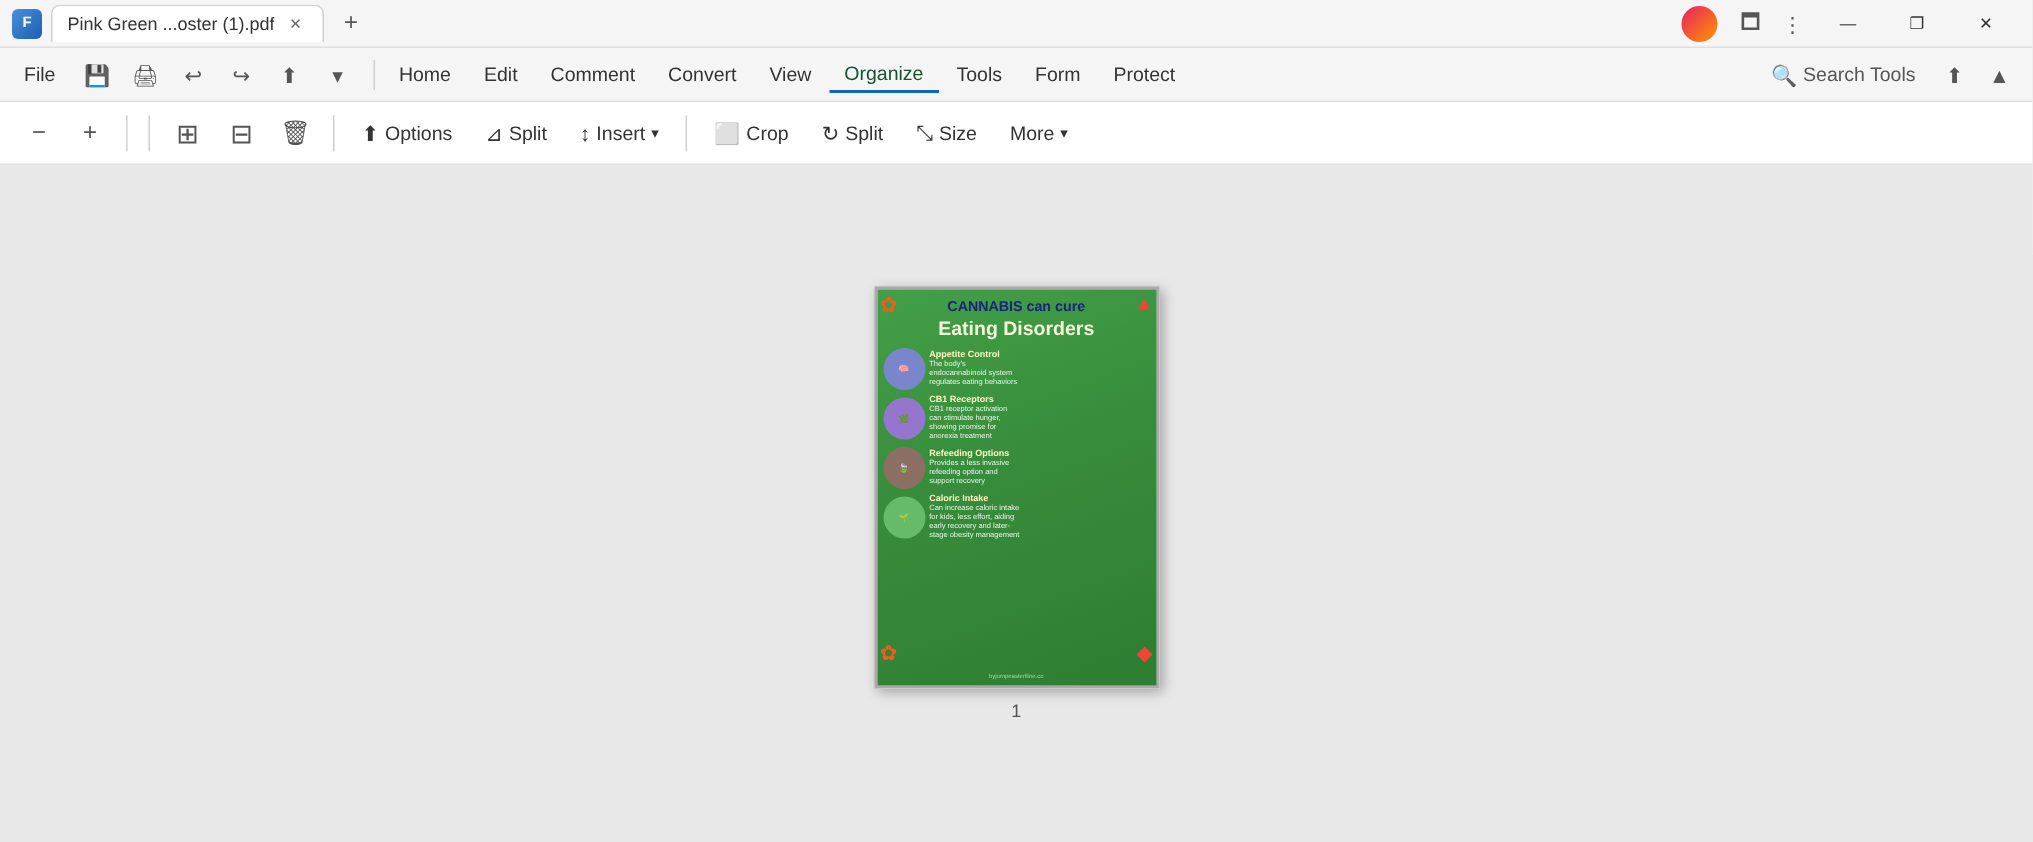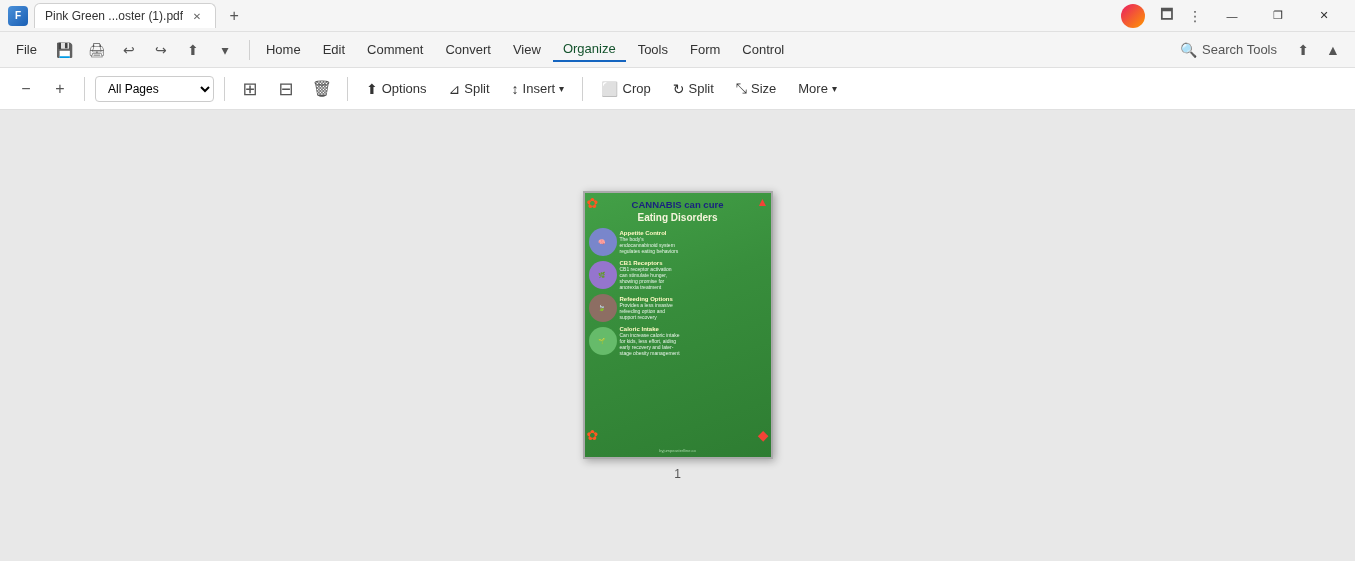--- a/index.html
+++ b/index.html
@@ -262,39 +262,34 @@
   </div>
   <div class="menu-separator"></div>
   <div class="menu-item">Home</div>
   <div class="menu-item">Edit</div>
   <div class="menu-item">Comment</div>
   <div class="menu-item">Convert</div>
   <div class="menu-item">View</div>
   <div class="menu-item active">Organize</div>
   <div class="menu-item">Tools</div>
   <div class="menu-item">Form</div>
-  <div class="menu-item">Control</div>
+  <div class="menu-item">Protect</div>
   <div class="spacer"></div>
   <div class="search-tools">
     <span style="font-size:14px;">🔍</span>
     <span>Search Tools</span>
   </div>
   <div class="tb-icon">⬆</div>
   <div class="tb-icon">▲</div>
 </div>
 
 <div class="toolbar2">
   <div class="zoom-btn">−</div>
   <div class="zoom-btn">+</div>
   <div style="width:1px;height:24px;background:#d0d0d0;margin:0 4px;"></div>
-  <select class="page-select">
-    <option>All Pages</option>
-    <option>Current Page</option>
-    <option>Custom Range</option>
-  </select>
   <div style="width:1px;height:24px;background:#d0d0d0;margin:0 4px;"></div>
 
   <div class="tb2-icon-btn" style="font-size:18px;">⊞</div>
   <div class="tb2-icon-btn" style="font-size:18px;">⊟</div>
   <div class="tb2-icon-btn" style="font-size:16px;">🗑</div>
   <div style="width:1px;height:24px;background:#d0d0d0;margin:0 4px;"></div>
   <div class="tb2-btn">
     <span style="font-size:14px;">⬆</span>
     <span>Options</span>
   </div>
@@ -329,21 +324,21 @@
 <div class="main-content">
   <div class="pdf-container">
     <div class="pdf-page">
       <div class="pdf-page-inner">
 
         <div class="pdf-decoration corner-tl">✿</div>
         <div class="pdf-decoration corner-tr" style="font-size:12px;top:2px;right:2px;">▲</div>
 
         <div class="pdf-title">
           <div style="color:#1a237e;font-weight:900;font-size:9.5px;">CANNABIS can cure</div>
-          <div style="color:#f5f5dc;font-weight:bold;font-size:10px;">Eating Disorders</div>
+          <div style="color:#f5f5dc;font-weight:bold;font-size:13px;">Eating Disorders</div>
         </div>
 
         <div class="pdf-section">
           <div class="pdf-circle" style="background:#7986cb;">🧠</div>
           <div class="pdf-section-text">
             <div class="pdf-section-title">Appetite Control</div>
             <div class="pdf-section-desc">The body's<br>endocannabinoid system<br>regulates eating behaviors</div>
           </div>
         </div>
 

